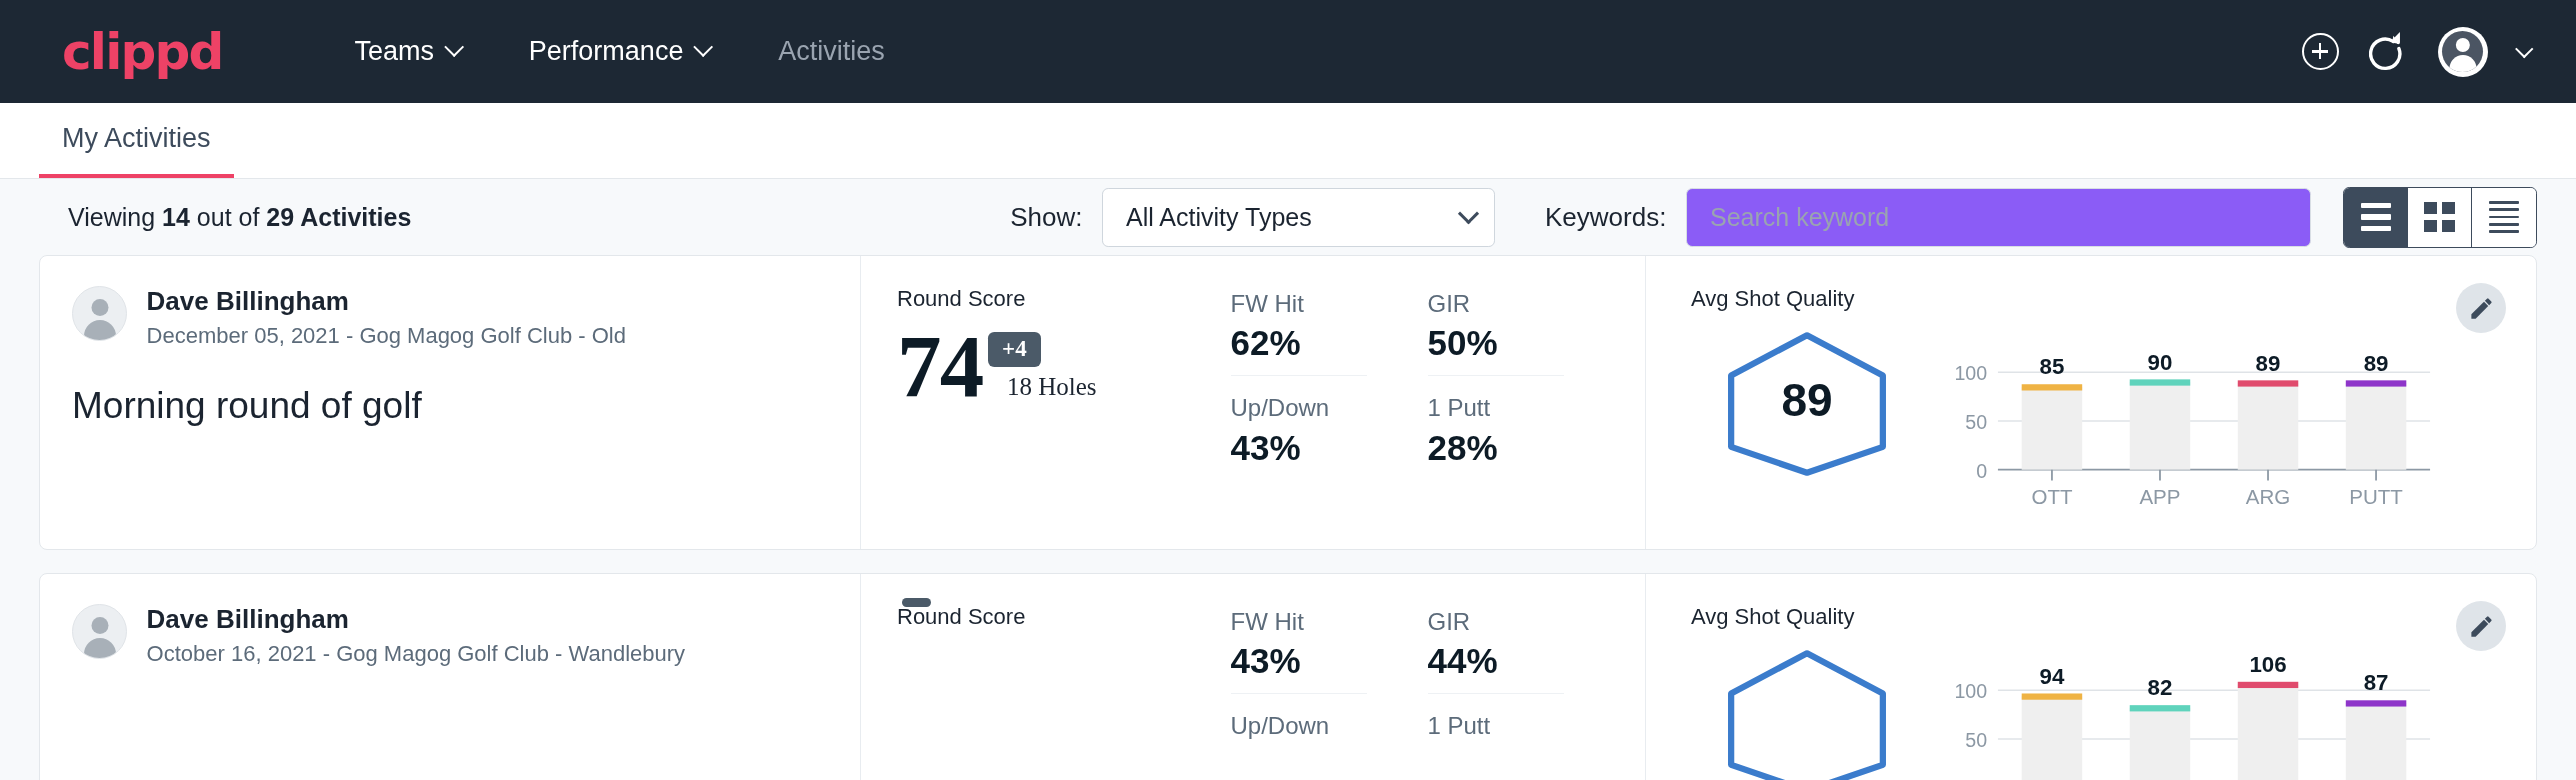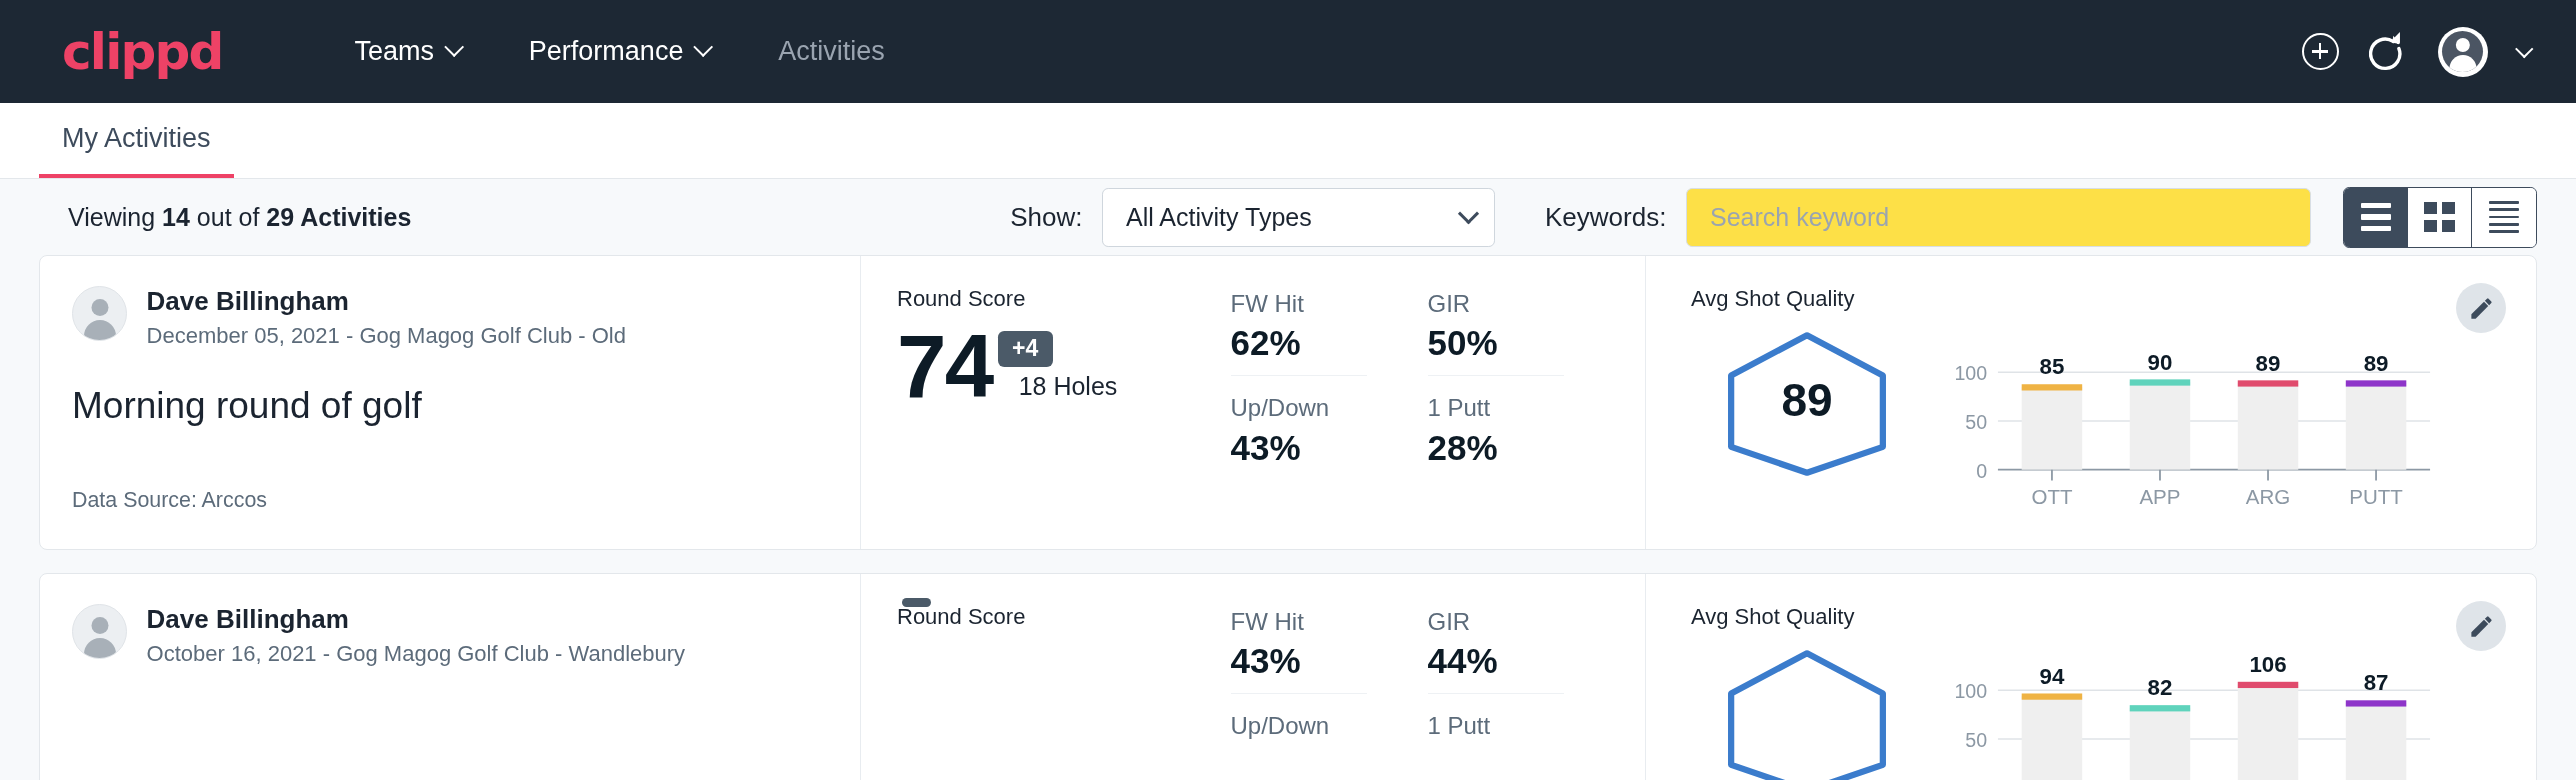--- a/index.html
+++ b/index.html
@@ -130,21 +130,21 @@
   }
   .select-box span { font-size: 25px; color: #1b2430; }
   .select-chev {
     margin-left: auto;
     width: 15px; height: 15px;
     border-right: 3.6px solid #3d4b5c; border-bottom: 3.6px solid #3d4b5c;
     transform: rotate(45deg) translate(-2.7px,-2.7px);
   }
   .search-box {
     width: 625px; height: 59px;
-    background: #fde047;
+    background: #8b5cf6;
     border: 0.9px solid #d8dee4;
     border-radius: 6.2px;
     padding: 0 23px;
     font-size: 25px;
     color: #1b2430;
     font-family: "Liberation Sans", sans-serif;
   }
   .search-box::placeholder { color: #9aa4b0; }
   .viewtoggle {
     display: flex;
@@ -219,21 +219,21 @@
     font-size: 37px; font-weight: 400; color: #1b2430;
     margin-top: 36px;
   }
   .data-source { font-size: 21.4px; color: #5c6b7a; margin-top: auto; margin-bottom: 36px; }
 
   .col-score {
     width: 357px;
     padding-left: 36px;
   }
   .sec-label { font-size: 22px; color: #1b2430; }
-  .score-row { display: flex; align-items: flex-end; margin-top: 10.7px; }
+  .score-row { display: flex; align-items: flex-end; margin-top: 10.7px; font-family: Liberation Serif, serif; }
   .score-num {
     font-size: 89px; font-weight: 700; color: #0d1b26;
     line-height: 0.98; letter-spacing: -1.8px;
   }
   .score-badge {
     background: #4b5a68; color: #fff;
     font-size: 23px; font-weight: 700;
     border-radius: 6.2px;
     padding: 4.5px 14.3px;
     position: relative; top: -43px; left: 5.4px;
@@ -361,21 +361,20 @@
   <div class="card">
     <div class="card-col col-identity">
       <div class="id-head">
         <div class="avatar-card"></div>
         <div>
           <div class="player-name">Dave Billingham</div>
           <div class="player-meta">December 05, 2021 - Gog Magog Golf Club - Old</div>
         </div>
       </div>
       <div class="activity-title">Morning round of golf</div>
-      <div class="data-source">Data Source: Arccos</div>
     </div>
 
     <div class="card-col col-score">
       <div class="sec-label">Round Score</div>
       <div class="score-row">
         <span class="score-num">74</span>
         <span class="score-badge">+4</span>
         <span class="score-holes">18 Holes</span>
       </div>
     </div>

